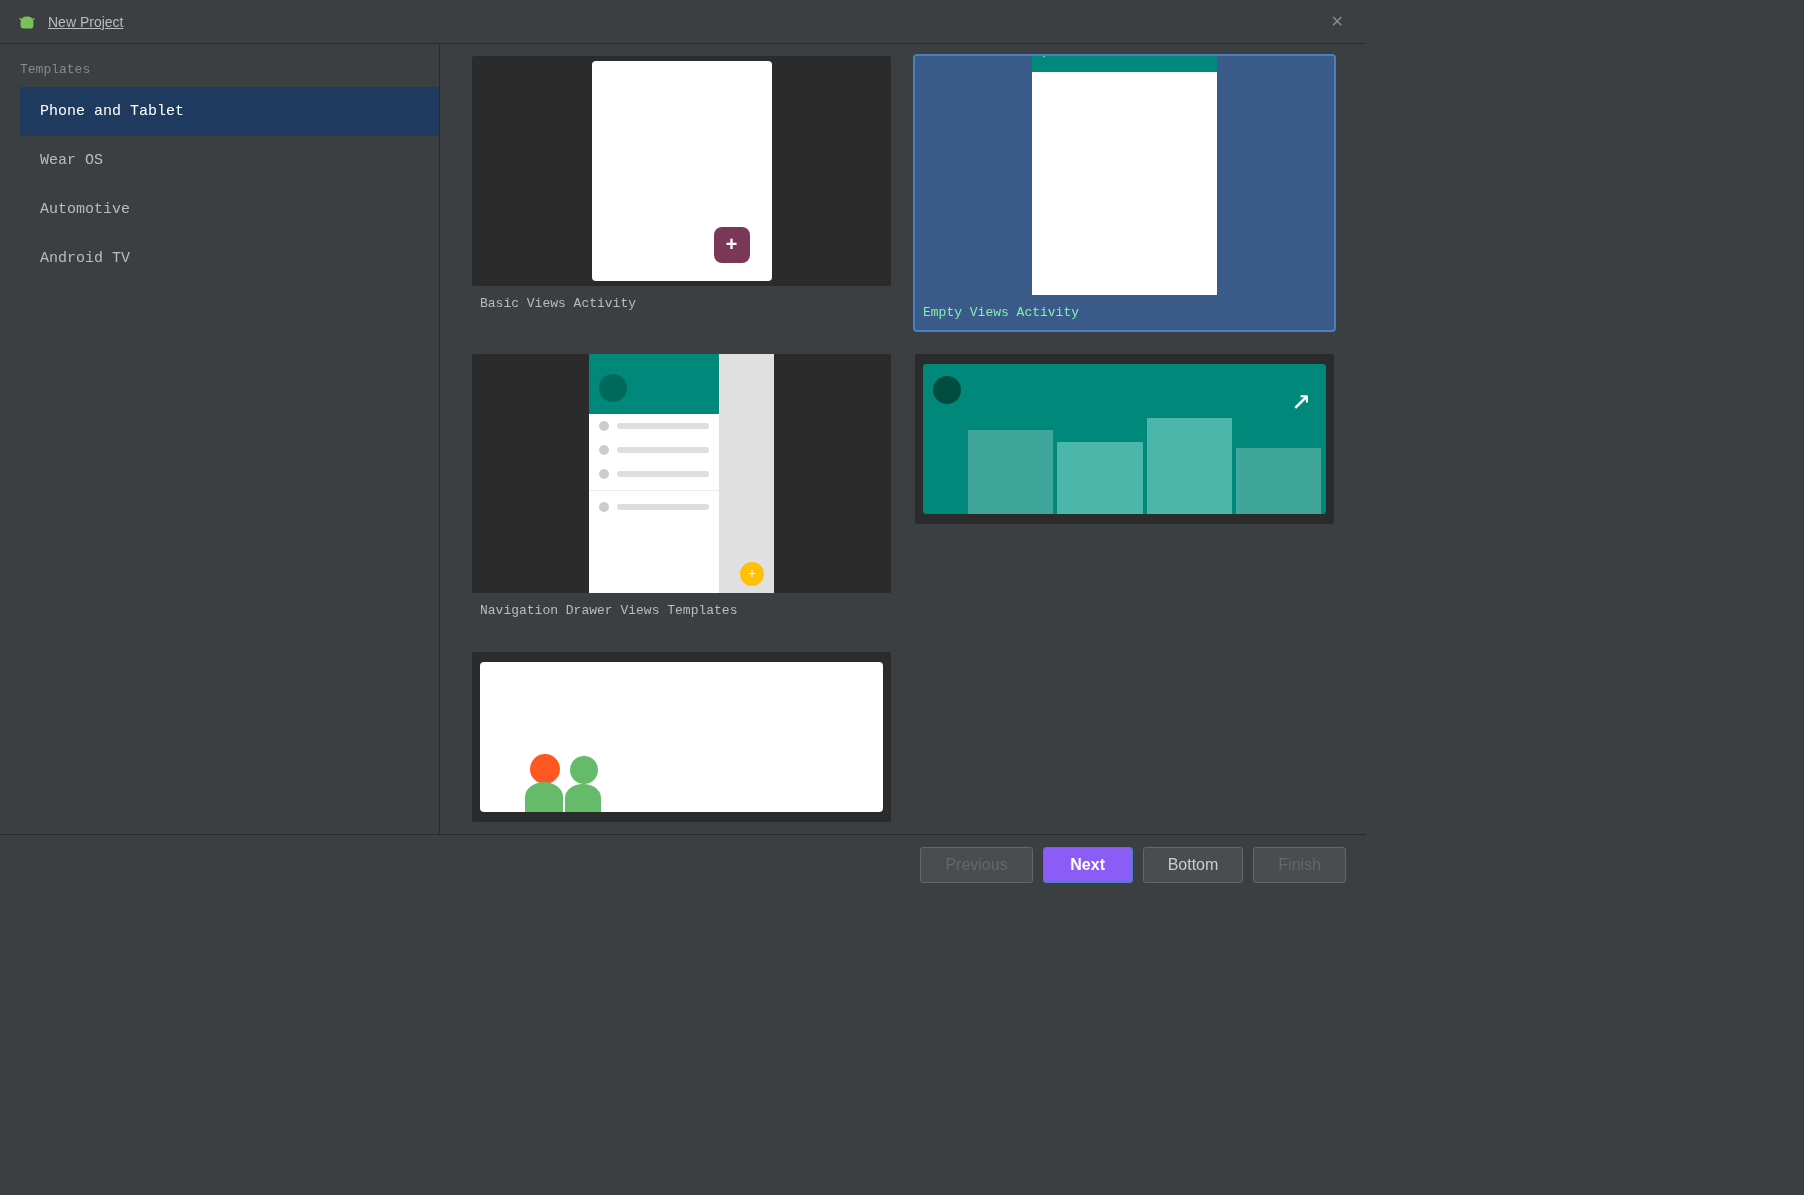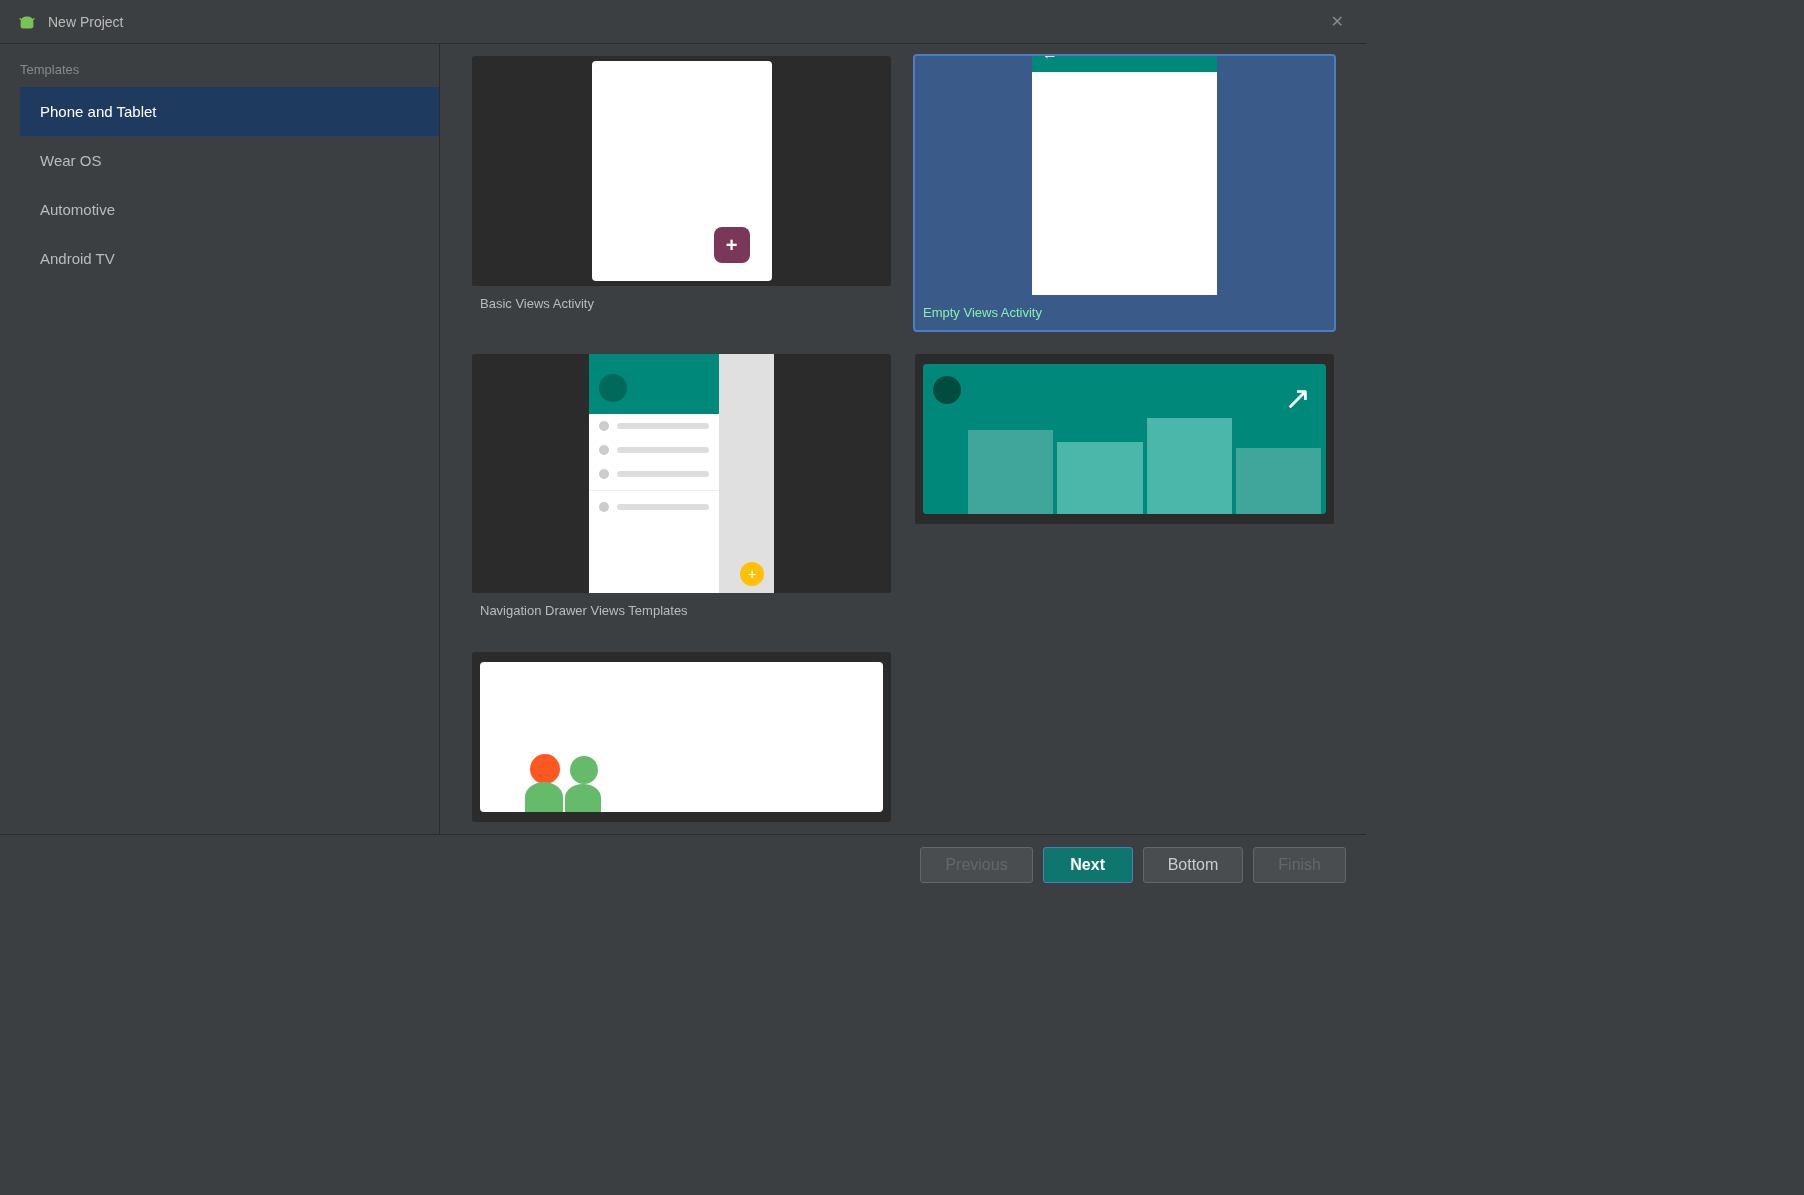--- a/index.html
+++ b/index.html
@@ -28,31 +28,33 @@
     }
     .titlebar-icon {
       width: 22px;
       height: 22px;
       margin-right: 10px;
     }
     .titlebar-title {
       font-size: 14px;
       color: #bbb;
       flex: 1;
+      text-decoration: underline;
     }
     .titlebar-close {
       font-size: 16px;
       color: #888;
       cursor: pointer;
       padding: 2px 6px;
     }
     .content {
       display: flex;
       flex: 1;
       overflow: hidden;
+      font-family: Liberation Mono, monospace;
     }
     .sidebar {
       width: 440px;
       background: #3c3f41;
       padding-top: 10px;
       border-right: 1px solid #2b2b2b;
       flex-shrink: 0;
     }
     .sidebar-section-label {
       font-size: 13px;
@@ -376,21 +378,21 @@
       border-radius: 3px;
       font-size: 16px;
       cursor: pointer;
       border: 1px solid #666;
       background: #4a4d50;
       color: #ccc;
       min-width: 90px;
       text-align: center;
     }
     .btn.primary {
-      background: #0f766e;
+      background: #8b5cf6;
       border-color: #4a7ebf;
       color: #fff;
       font-weight: bold;
     }
     .btn.disabled {
       color: #666;
       cursor: not-allowed;
     }
   </style>
 </head>

